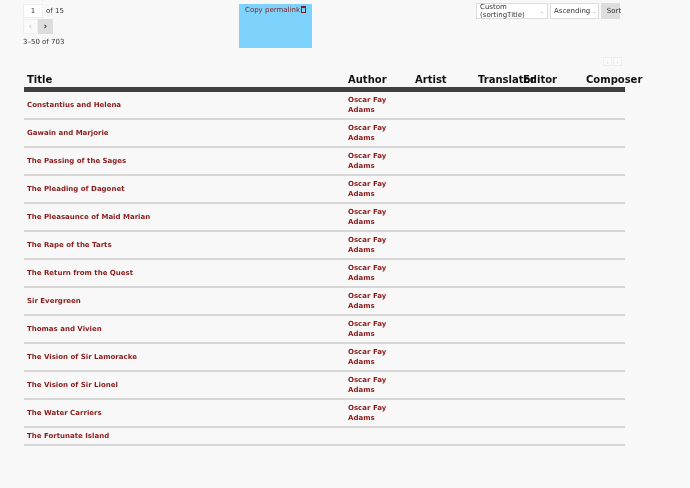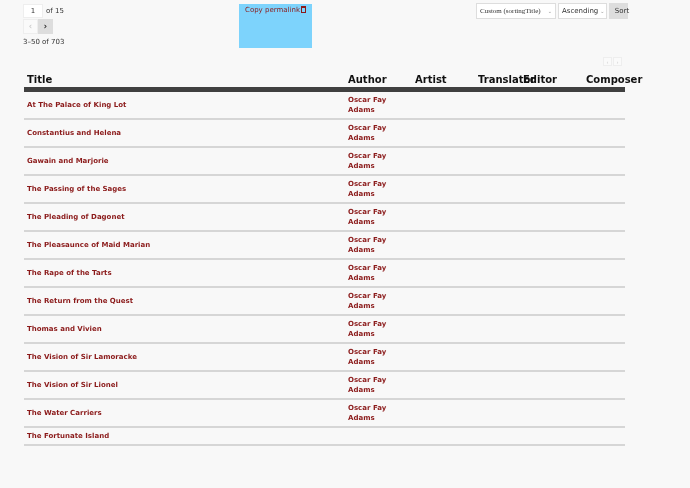--- a/index.html
+++ b/index.html
@@ -15,21 +15,21 @@
     .nav-prev { background: #fafafa; border: 1px solid #eee; color: #ccc; }
     .nav-next { background: #ddd; color: #222; }
     .range { margin-top: 4px; font-size: 7px; color: #333; }
 
     .permalink { position: absolute; left: 239px; top: 4px; width: 73px; height: 44px; background: #7dd3fc; display: flex; justify-content: center; padding-top: 2px; }
     .permalink-text { color: #8b1a1a; font-size: 7px; white-space: nowrap; }
     .clip-icon { display: inline-block; width: 5px; height: 7px; border: 1px solid #8b1a1a; border-top-width: 2px; margin-left: 1px; vertical-align: -1px; }
 
     .sort-bar { position: absolute; left: 476px; top: 3px; display: flex; gap: 2px; align-items: center; }
     .select { height: 16px; background: #fff; border: 1px solid #ddd; font-size: 7px; display: flex; align-items: center; justify-content: space-between; padding: 0 3px; color: #333; }
-    .select-field { width: 80px; font-family: Liberation Serif, serif; }
+    .select-field { width: 72px; }
     .select-order { width: 49px; }
     .chev { color: #888; font-size: 5px; margin-left: 2px; }
     .sort-btn { height: 16px; width: 19px; background: #ddd; font-size: 7px; display: flex; align-items: center; justify-content: center; color: #333; padding-left: 7px; }
 
     .mini-nav { position: absolute; left: 603px; top: 57px; display: flex; gap: 1px; }
     .mini-btn { width: 9px; height: 9px; border: 1px solid #eee; background: #fafafa; color: #ccc; font-size: 5px; display: flex; align-items: center; justify-content: center; }
 
     table { position: absolute; left: 24px; top: 72px; width: 601px; border-collapse: collapse; table-layout: fixed; }
     th { text-align: left; font-weight: bold; font-size: 10px; color: #111; height: 17px; padding: 0 3px; border-bottom: 5px solid #404040; vertical-align: middle; }
     td { font-size: 7px; font-weight: bold; color: #8b1a1a; padding: 3px 3px; border-bottom: 2px solid #d6d6d6; vertical-align: middle; line-height: 10px; height: 17.5px; }
@@ -92,28 +92,20 @@
       <th>Title</th>
       <th>Author</th>
       <th>Artist</th>
       <th>Translator</th>
       <th>Editor</th>
       <th>Composer</th>
     </tr>
   </thead>
   <tbody>
     <tr>
-        <td>At The Palace of King Lot</td>
-        <td>Oscar Fay Adams</td>
-        <td></td>
-        <td></td>
-        <td></td>
-        <td></td>
-      </tr>
-    <tr>
         <td>Constantius and Helena</td>
         <td>Oscar Fay Adams</td>
         <td></td>
         <td></td>
         <td></td>
         <td></td>
       </tr>
     <tr>
         <td>Gawain and Marjorie</td>
         <td>Oscar Fay Adams</td>
@@ -149,20 +141,28 @@
     <tr>
         <td>The Rape of the Tarts</td>
         <td>Oscar Fay Adams</td>
         <td></td>
         <td></td>
         <td></td>
         <td></td>
       </tr>
     <tr>
         <td>The Return from the Quest</td>
+        <td>Oscar Fay Adams</td>
+        <td></td>
+        <td></td>
+        <td></td>
+        <td></td>
+      </tr>
+    <tr>
+        <td>Sir Evergreen</td>
         <td>Oscar Fay Adams</td>
         <td></td>
         <td></td>
         <td></td>
         <td></td>
       </tr>
     <tr>
         <td>Thomas and Vivien</td>
         <td>Oscar Fay Adams</td>
         <td></td>

